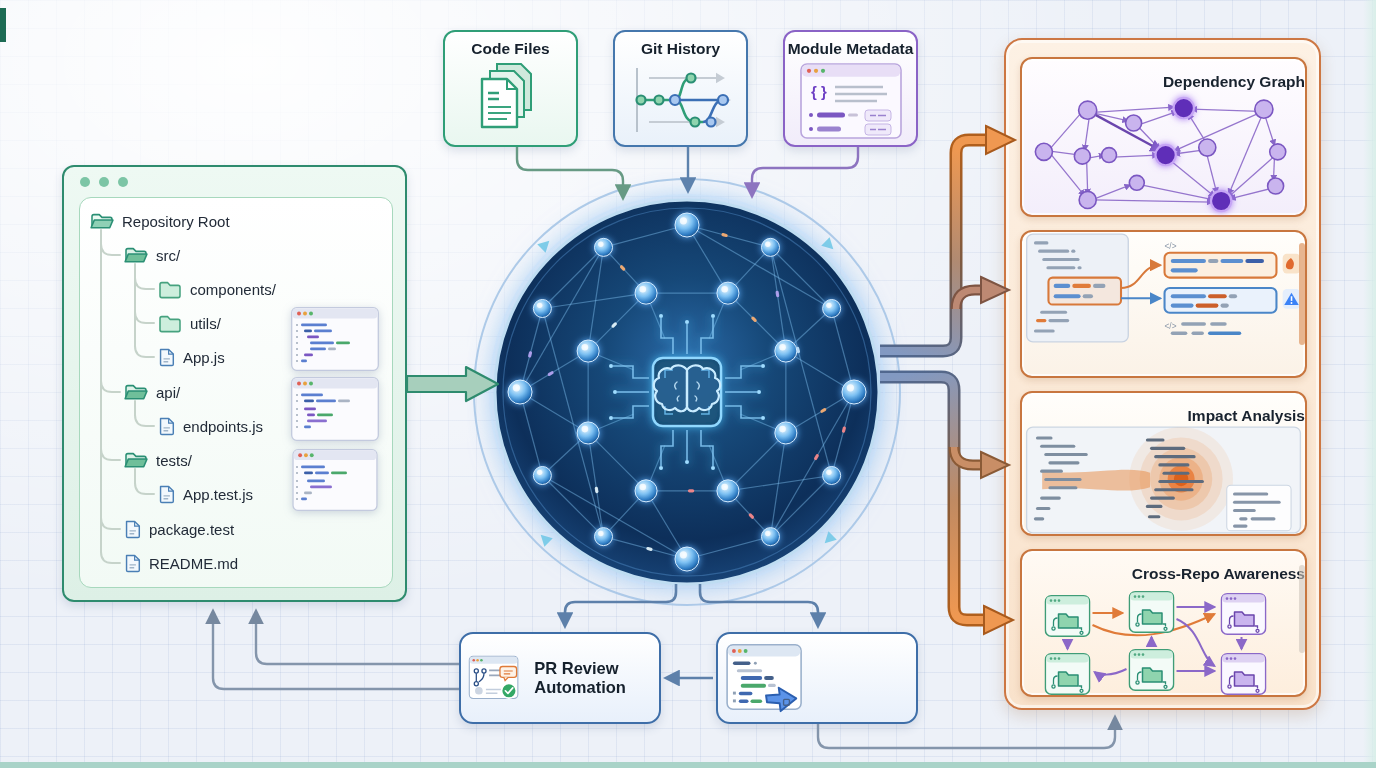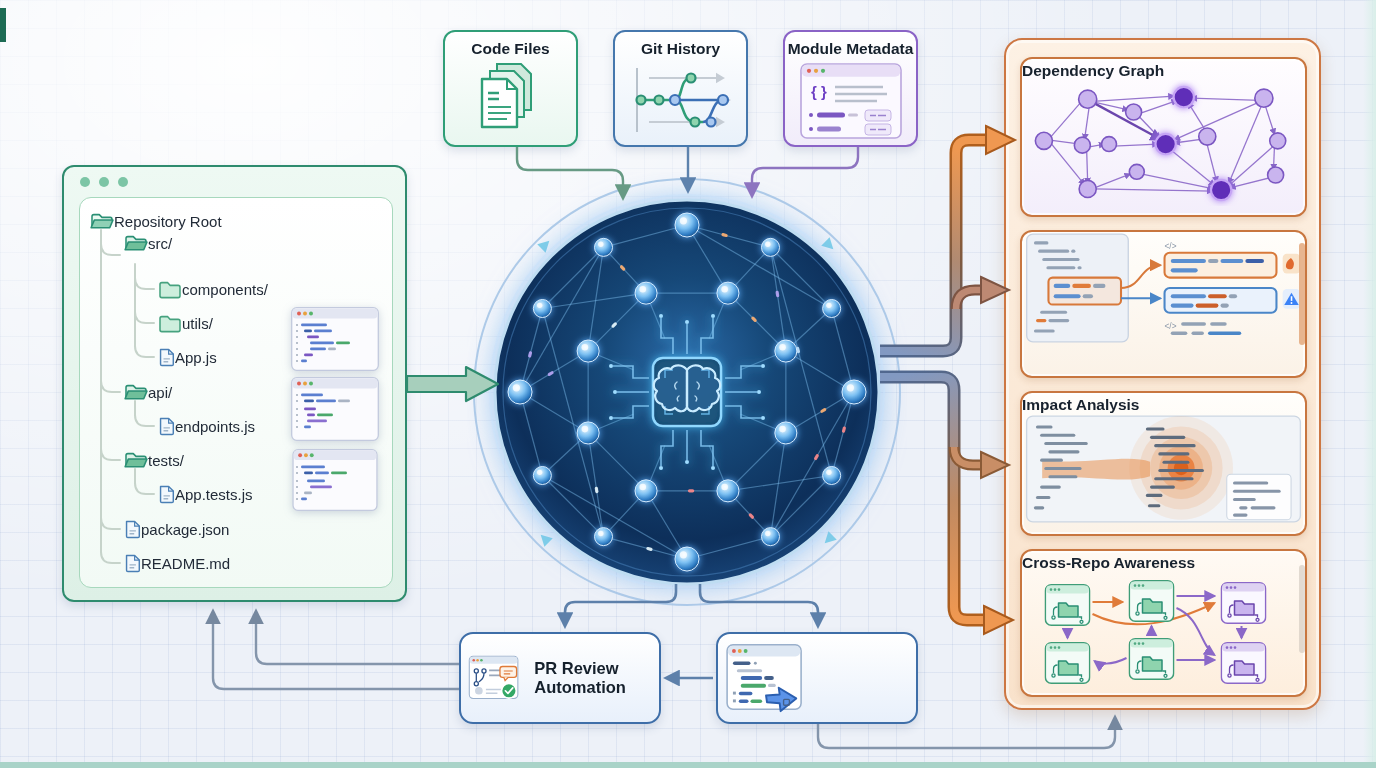--- a/index.html
+++ b/index.html
@@ -21,41 +21,41 @@
   .abs{position:absolute}
   svg{display:block}
 
   
   .repo-win{left:62px;top:165px;width:345px;height:437px;border:2px solid #2e8b6e;border-radius:14px;
     background:linear-gradient(180deg,#eef9f3,#ddf0e6);box-shadow:0 6px 16px rgba(40,100,80,.18);z-index:10}
   .lights{position:absolute;left:16px;top:10px;display:flex;gap:9px}
   .lights i{width:10px;height:10px;border-radius:50%;background:#7cc5a5;display:block}
   .repo-inner{position:absolute;left:15px;top:30px;width:314px;height:391px;border:1.5px solid #a7d8bd;border-radius:12px;
     background:linear-gradient(180deg,#ffffff,#f2faf5)}
-  .trow{position:absolute;height:26px;display:flex;align-items:center;gap:0;font-size:15px;font-weight:500;color:#222b38;white-space:nowrap}
+  .trow{position:absolute;height:26px;display:flex;align-items:center;gap:8px;font-size:15px;font-weight:500;color:#222b38;white-space:nowrap}
   .trow svg{flex:none}
 
   
   .mini{z-index:12;filter:drop-shadow(0 2px 4px rgba(80,100,140,.25))}
 
   
   .card{border-radius:12px;z-index:10;box-shadow:0 4px 10px rgba(60,90,130,.16)}
   .in-card{width:135px;height:117px;border-width:2px;border-style:solid;text-align:center;padding-top:8px}
   .in-card h3{font-size:15.5px;font-weight:700;color:#15202c}
   #card-codefiles{left:443px;top:30px;border-color:#2f9e77;background:linear-gradient(180deg,#ffffff,#e9f7f0)}
   #card-git{left:613px;top:30px;border-color:#4577ad;background:linear-gradient(180deg,#ffffff,#e9f1fa)}
   #card-meta{left:783px;top:30px;border-color:#8a63c6;background:linear-gradient(180deg,#ffffff,#f1ecfa)}
   .in-card svg{margin:4px auto 0}
 
   
   .out-panel{left:1004px;top:38px;width:317px;height:672px;border:2.5px solid #cd7743;border-radius:18px;
     background:linear-gradient(180deg,#fdf1e4,#f9e2cb);box-shadow:0 6px 16px rgba(150,90,40,.2), inset 0 0 0 3px rgba(255,255,255,.55);z-index:10}
   .out-card{position:absolute;left:14px;width:287px;border:2px solid #c8763f;border-radius:12px;
     background:linear-gradient(180deg,#fffefb,#fbf2e7);box-shadow:0 3px 7px rgba(150,90,40,.18), inset 0 0 0 2px rgba(255,255,255,.7)}
-  .out-card h3{text-align:left;font-size:15.5px;font-weight:700;color:#18222e;padding-top:3px}
+  .out-card h3{text-align:right;font-size:15.5px;font-weight:700;color:#18222e;padding-top:14px}
   #oc-dep{top:17px;height:160px;background:linear-gradient(180deg,#fffdff,#f3eefb)}
   #oc-pat{top:190px;height:148px}
   #oc-imp{top:351px;height:145px}
   #oc-cross{top:509px;height:148px;background:linear-gradient(180deg,#fffaf4,#fdeedd)}
   .hintbar{border-radius:4px;z-index:15}
 
   
   .act-card{width:202px;height:92px;border:2px solid #3e6ea8;border-radius:14px;
     background:linear-gradient(180deg,#ffffff,#e8f0fb);display:flex;align-items:center;gap:10px;padding:7px;z-index:10}
   #act-pr{left:459px;top:632px}
@@ -152,21 +152,21 @@
         <path d="M55,271 V285"></path>
           <path d="M55,285 Q55,296 66,296 H74"></path>
       </g>
     </svg>
     <div class="trow" style="left:10px;top:10px">
         <svg width="24" height="20">
           <use href="#sym-folder-open"></use>
         </svg>
         <span>Repository Root</span>
       </div>
-    <div class="trow" style="left:44px;top:32px">
+    <div class="trow" style="left:44px;top:44px">
         <svg width="24" height="20">
           <use href="#sym-folder"></use>
         </svg>
         <span>src/</span>
       </div>
     <div class="trow" style="left:78px;top:78px">
         <svg width="24" height="20">
           <use href="#sym-folder-light"></use>
         </svg>
         <span>components/</span>
@@ -198,27 +198,27 @@
     <div class="trow" style="left:44px;top:249px">
         <svg width="24" height="20">
           <use href="#sym-folder"></use>
         </svg>
         <span>tests/</span>
       </div>
     <div class="trow" style="left:78px;top:283px">
         <svg width="17" height="19">
           <use href="#sym-file"></use>
         </svg>
-        <span>App.tests.js</span>
+        <span>App.test.js</span>
       </div>
     <div class="trow" style="left:44px;top:318px">
         <svg width="17" height="19">
           <use href="#sym-file"></use>
         </svg>
-        <span>package.json</span>
+        <span>package.test</span>
       </div>
     <div class="trow" style="left:44px;top:352px">
         <svg width="17" height="19">
           <use href="#sym-file"></use>
         </svg>
         <span>README.md</span>
       </div>
   </div>
 </div>
 

